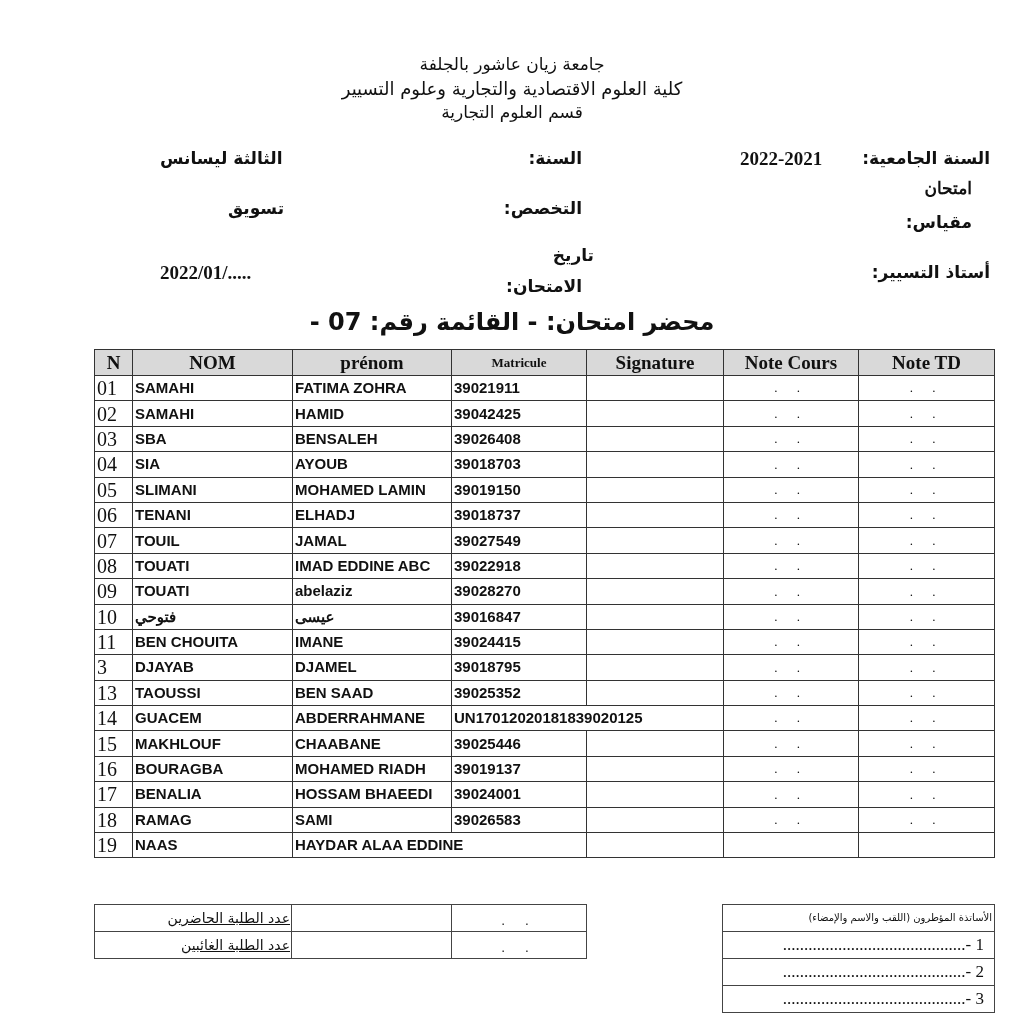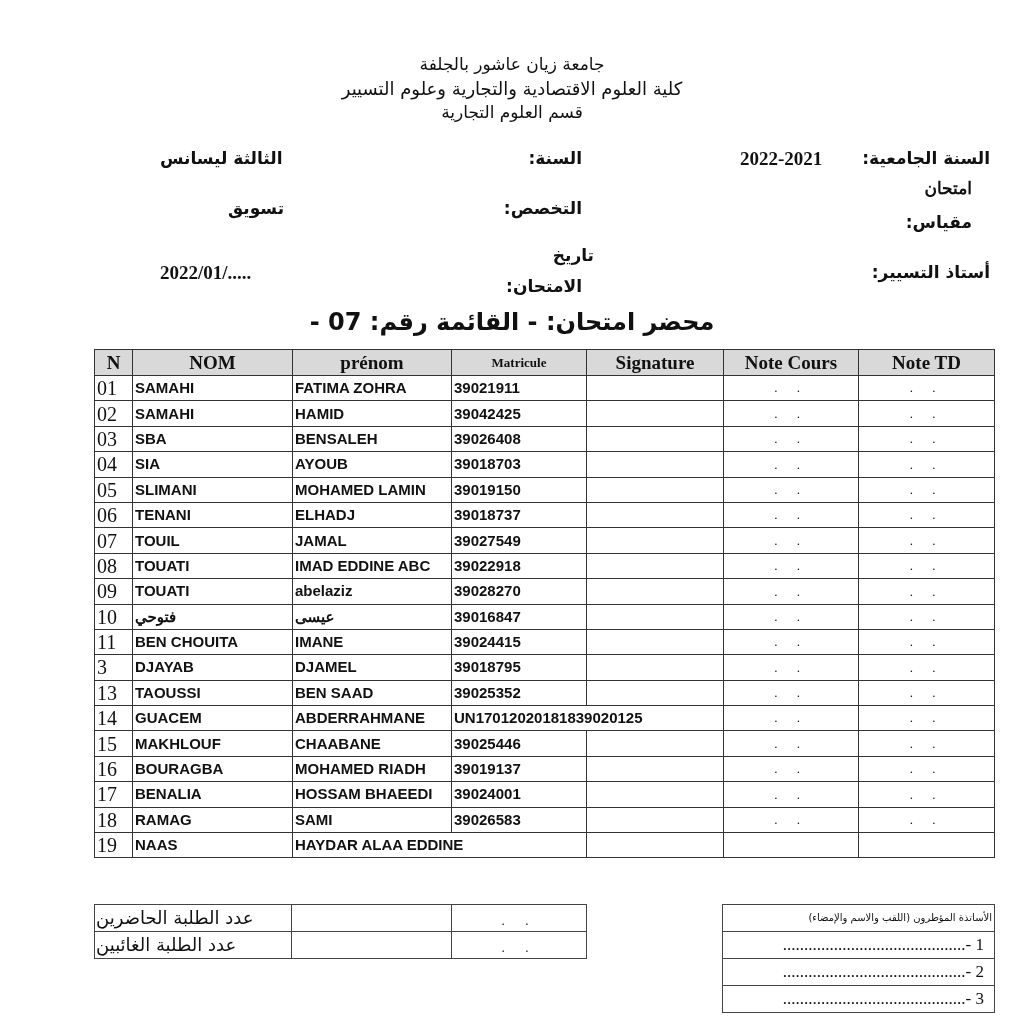--- a/index.html
+++ b/index.html
@@ -11,21 +11,21 @@
   table.main{position:absolute;left:94px;top:349px;border-collapse:collapse;table-layout:fixed;}
   table.main td, table.main th{border:1.5px solid #333;padding:0 2px;height:24.4px;line-height:24px;overflow:hidden;white-space:nowrap;}
   table.main th{background:#d9d9d9;font-family:"Liberation Serif",serif;font-weight:bold;font-size:19px;height:25px;}
   table.main th.small{font-size:13px;}
   td.n{font-family:"Liberation Serif",serif;font-size:20px;text-align:left;padding-left:3px;}
   td.txt{font-family:"Liberation Sans",sans-serif;font-weight:bold;font-size:15px;text-align:left;}
   td.dots{font-family:"Liberation Serif",serif;font-size:13px;text-align:center;vertical-align:bottom;line-height:18px;letter-spacing:8px;}
   td.nb-r{border-right:none !important;overflow:visible;}
   table.sum{position:absolute;left:94px;top:904px;border-collapse:collapse;table-layout:fixed;}
   table.sum td{border:1.2px solid #444;height:24px;line-height:24px;}
-  table.sum td.lbl{font-family:"DejaVu Sans",sans-serif;font-size:18px;text-align:left;direction:rtl;}
+  table.sum td.lbl{font-family:"DejaVu Sans",sans-serif;font-size:14px;text-align:right;direction:rtl;text-decoration:underline;}
   table.sum td.d{text-align:center;font-size:12px;letter-spacing:8px;vertical-align:bottom;line-height:18px;}
   table.prof{position:absolute;left:722px;top:904px;border-collapse:collapse;table-layout:fixed;}
   table.prof td{border:1.2px solid #444;height:24px;line-height:24px;overflow:hidden;white-space:nowrap;direction:rtl;text-align:right;padding-right:10px;}
   table.prof td.h{font-family:"DejaVu Sans",sans-serif;font-size:10px;padding-right:2px;}
   table.prof td.l{font-family:"Liberation Serif",serif;font-size:17px;}
 </style>
 </head>
 <body>
 
 <div class="hdr-line" style="top:54px;">جامعة زيان عاشور بالجلفة</div>

